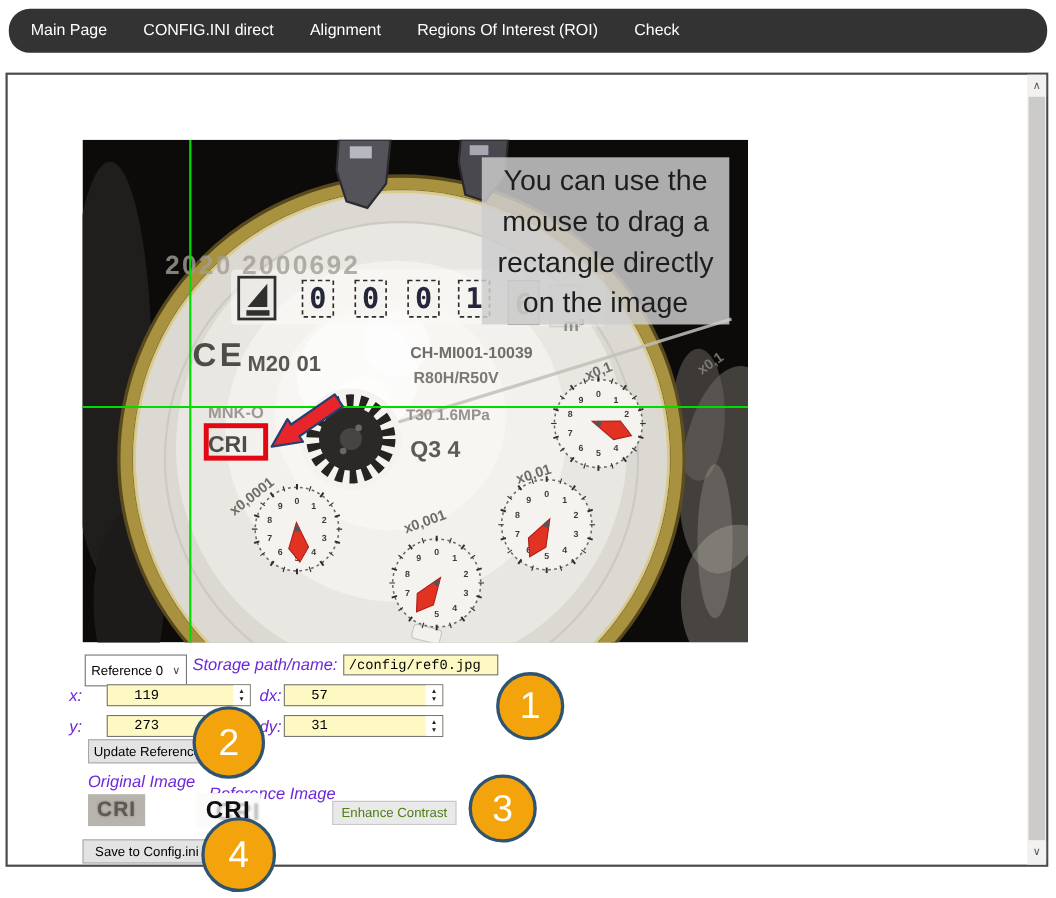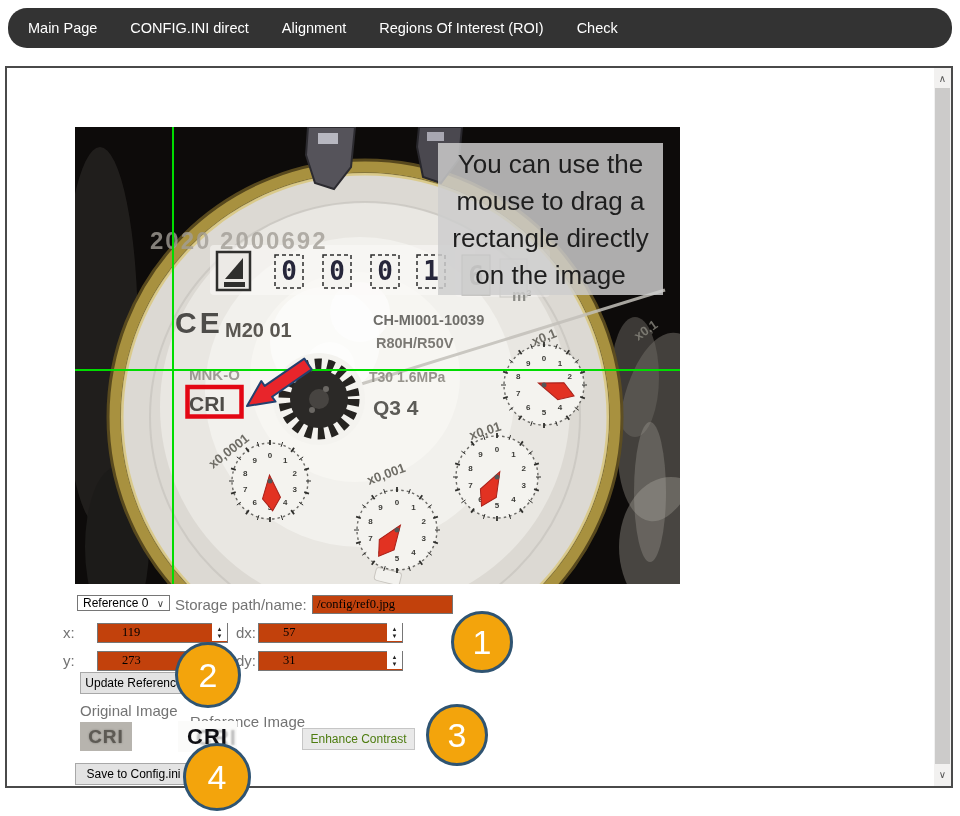--- a/index.html
+++ b/index.html
@@ -32,31 +32,31 @@
   .photo { position:absolute; left:68px; top:59px; width:605px; height:457px; }
   .photo svg { display:block; }
   .hint {
     position:absolute; left:363px; top:16px; width:225px; height:152px;
     background:rgba(205,205,205,0.84); color:#1e1e1e;
     font-size:26px; line-height:37px; text-align:center; white-space:pre-line;
     padding-top:3px;
   }
   
   .abs { position:absolute; }
-  .lbl { font-size:15px; color:#737373; white-space:nowrap; }
+  .lbl { font-size:15px; color:#6d28d9; white-space:nowrap;font-style:italic; }
   .selectbox {
-    left:70px; top:527px; width:93px; height:16px;
+    left:70px; top:527px; width:93px; height:29px;
     border:1px solid #767676; background:#fff; display:flex;
     align-items:center; justify-content:space-between;
     font-size:12px; padding:0 5px; cursor:pointer;
   }
   .selectbox .chev { font-size:10px; color:#444; }
   .txtinput {
-    border:1px solid #767676; background:#c2410c; font-size:12.5px;
-    font-family:Liberation Serif, serif; padding:0 0 0 4px; margin:0;
+    border:1px solid #767676; background:#fef9c3; font-size:12.5px;
+    font-family:Liberation Mono, monospace; padding:0 0 0 4px; margin:0;
   }
   .numwrap { position:absolute; width:131px; height:20px; }
   .numwrap input { width:100%; height:100%;padding-left:24px; }
   .spinner {
     position:absolute; right:1px; top:1px; bottom:1px; width:15px;
     background:#fff; display:flex; flex-direction:column;
     align-items:center; justify-content:center; gap:1px; cursor:pointer;
   }
   .spinner span { font-size:6px; line-height:6px; color:#222; }
   .btn {

